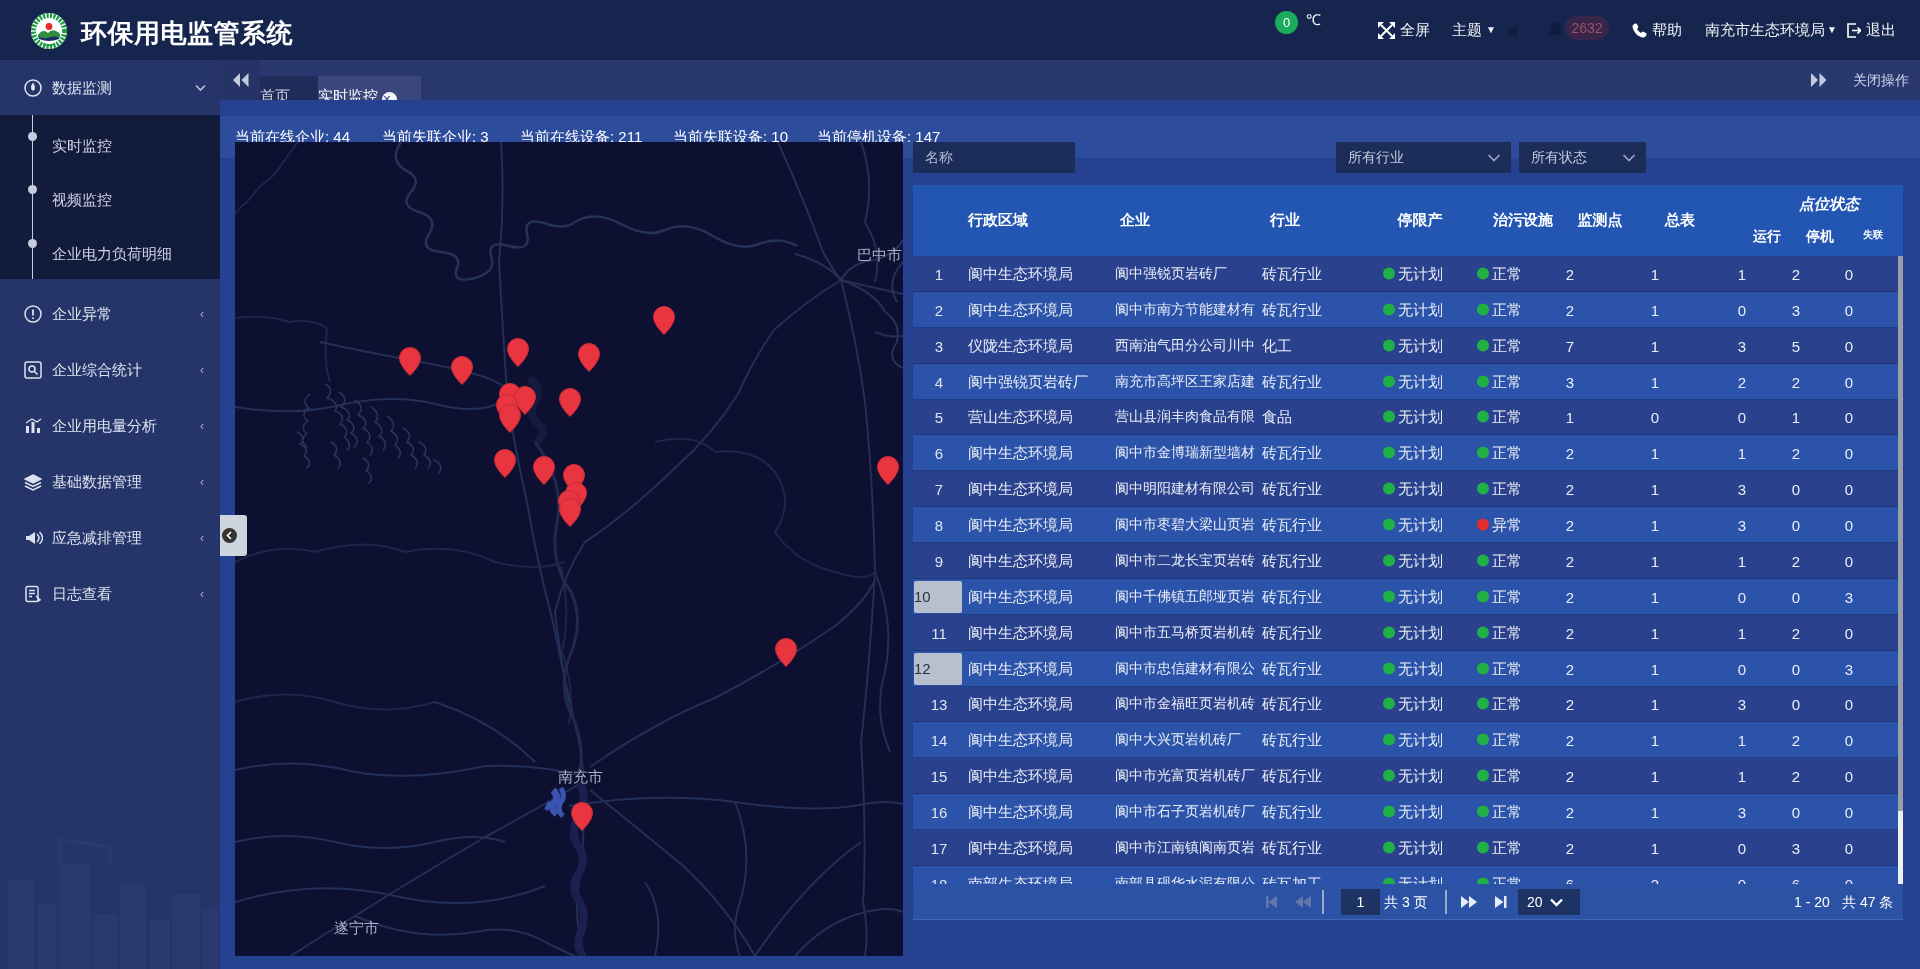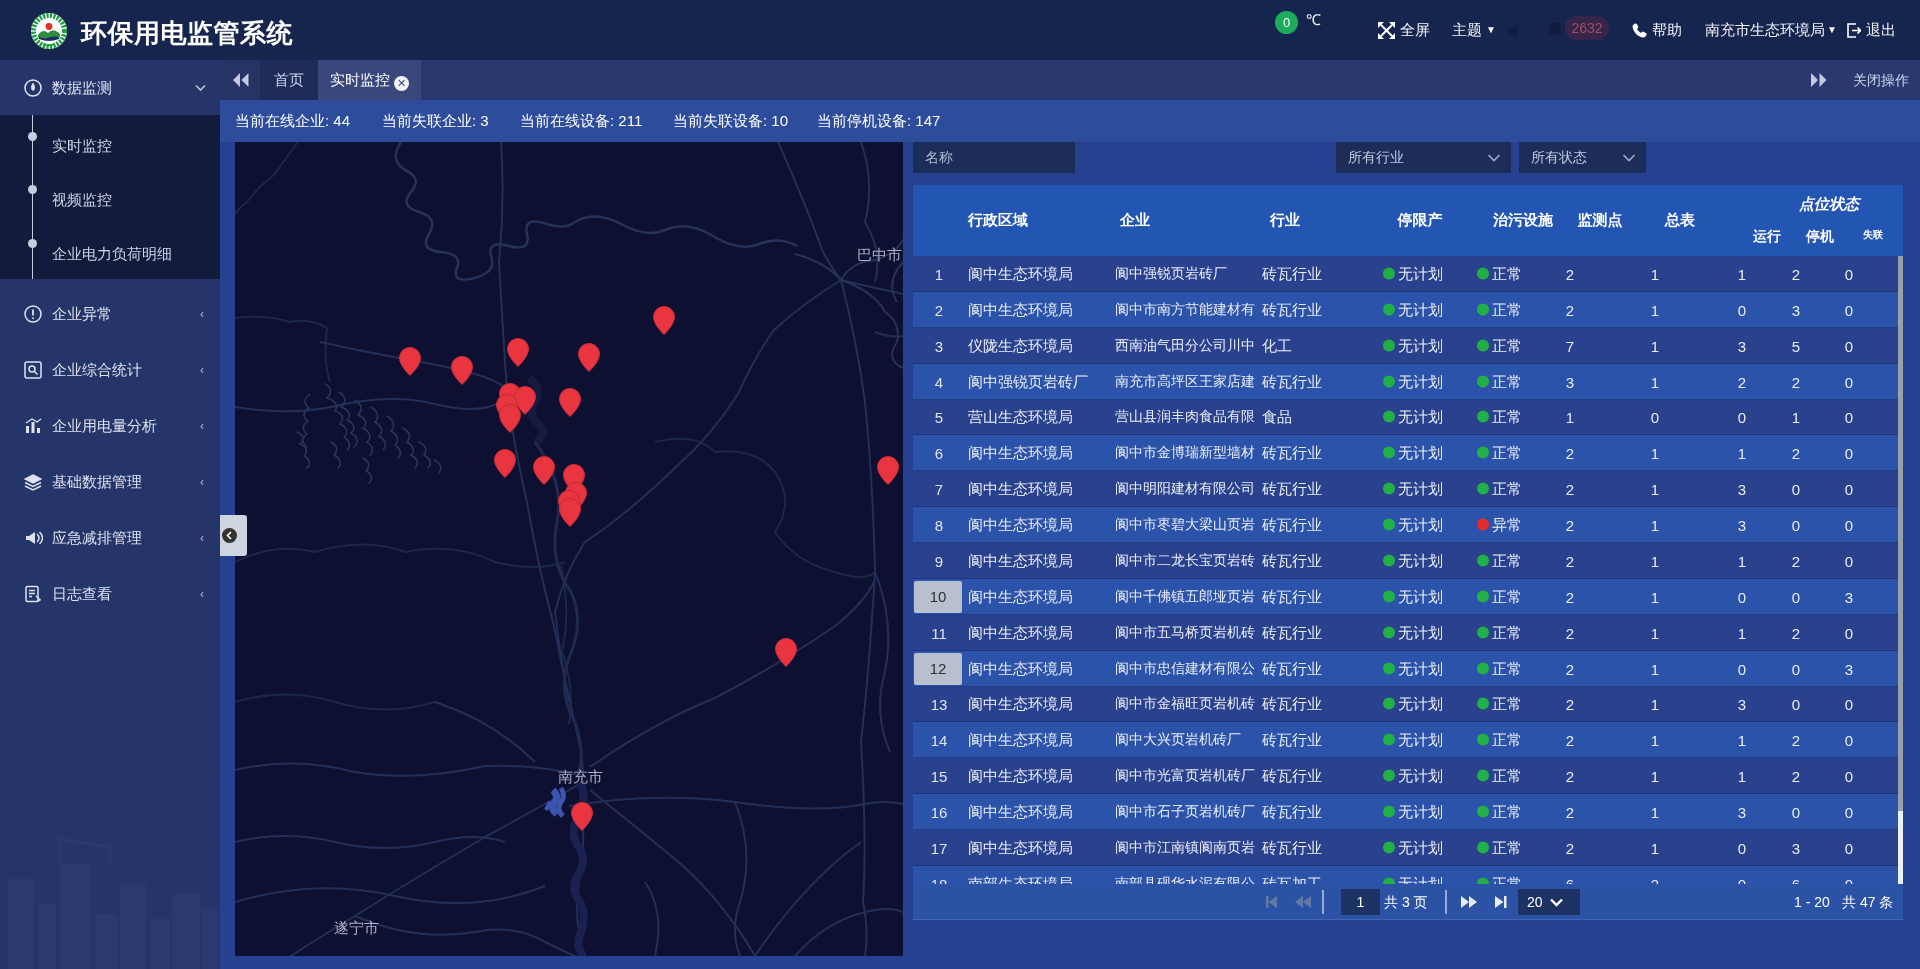--- a/index.html
+++ b/index.html
@@ -8,37 +8,37 @@
 #header .title{position:absolute;left:81px;top:16px;font-size:26px;font-weight:bold;color:#fff;letter-spacing:.5px}
 .hitem{position:absolute;top:0;height:60px;line-height:60px;color:#f2f4f8;font-size:15px}
 #sidebar{position:absolute;left:0;top:60px;width:220px;height:909px;background:#253569;overflow:hidden}
 #subwrap{position:absolute;left:0;top:55px;width:220px;height:164px;background:#121b3c}
 .m-item{position:absolute;left:0;width:220px;height:56px;color:#dde2ef;font-size:15px}
 .m-item .txt{position:absolute;left:52px;top:50%;transform:translateY(-50%)}
 .m-item .chev{position:absolute;right:16px;top:50%;transform:translateY(-50%);font-size:12px;color:#aeb6cf}
 .s-item{position:absolute;left:52px;width:160px;color:#ced4e6;font-size:15px}
 .icon{position:absolute;left:24px;top:50%;transform:translateY(-50%)}
 #tabbar{position:absolute;left:220px;top:60px;width:1700px;height:40px;background:#293970}
-.tab{position:absolute;top:0;height:40px;line-height:40px;font-size:15px;text-align:center}
+.tab{position:absolute;top:16px;height:40px;line-height:40px;font-size:15px;text-align:left}
 #content{position:absolute;left:220px;top:100px;width:1700px;height:869px;background:#254190}
-#stats{position:absolute;left:0;top:0;width:1700px;height:42px;background:#2d4c9c;color:#fff;font-size:15px}
+#stats{position:absolute;left:0;top:16px;width:1700px;height:42px;background:#2d4c9c;color:#fff;font-size:15px}
 #stats span{position:absolute;top:0;line-height:42px}
 #map{position:absolute;left:15px;top:42px;width:668px;height:814px;background:#0d1031}
 #rp{position:absolute;left:693px;top:42px;width:990px;height:778px}
 .fbox{position:absolute;top:0;height:31px;background:#1b2d58;color:#aeb9d6;font-size:14px;line-height:31px}
 .fbox .ph{padding-left:12px}
 #thead{position:absolute;left:0;top:43px;width:990px;height:71px;background:#2256b2;color:#fff;font-size:15px;font-weight:bold}
 #thead span{position:absolute;transform:translateX(-50%);white-space:nowrap}
 #tbody{position:absolute;left:0;top:114px;width:990px;height:628px;overflow:hidden}
 .tr{position:relative;width:990px;height:35.89px;color:#e9edf7;font-size:15px;box-shadow:inset 0 -1px 0 rgba(16,32,84,.4)}
 .tr.odd{background:#2a428d}
 .tr.even{background:#2b53a9}
 .tr span{position:absolute;top:50%;transform:translateY(-50%);white-space:nowrap}
 .num{left:1px;width:50px;text-align:center;color:#dfe4f0}
-.ncell{left:1px;width:48px;height:32px;line-height:32px;background:#b9c0cd;color:#2c313c;text-align:center;border-radius:2px;top:50%;transform:translateY(-50%)}
+.ncell{left:1px;width:48px;height:32px;line-height:32px;background:#b9c0cd;color:#2c313c;text-align:left;border-radius:2px;top:50%;transform:translateY(-50%)}
 .c1{left:55px}.c2{left:202px;font-size:14px}.c3{left:349px}
 .c4{left:470px}.c5{left:564px}
 .c4 i,.c5 i{display:inline-block;width:12px;height:12px;border-radius:50%;margin-right:3px;vertical-align:-1px}
 .v{width:40px;text-align:center;transform:translate(-50%,-50%)!important}
 #pager{position:absolute;left:0;top:742px;width:990px;height:36px;background:#2b52a4;color:#fff;font-size:14px;border-bottom:1px solid #4166b5}
 #sbar{position:absolute;left:985px;top:114px;width:5px;height:628px;background:transparent}
 </style></head>
 <body>
 
 <div id="header">

